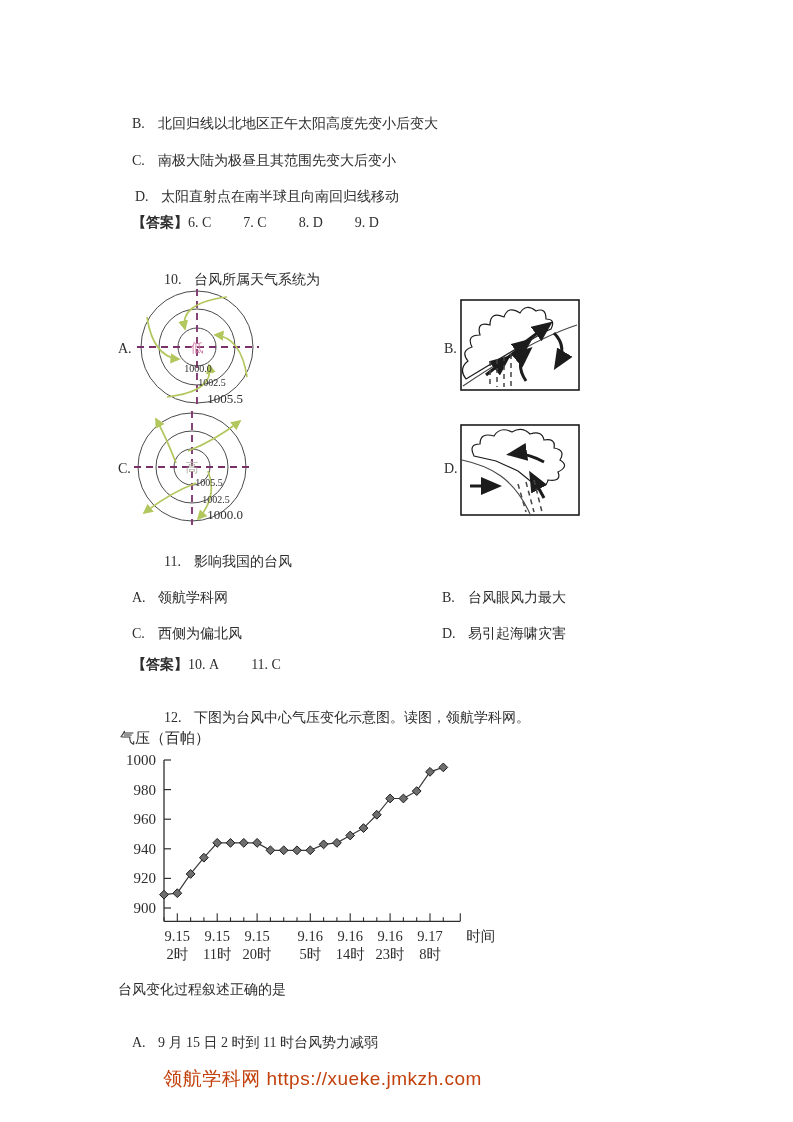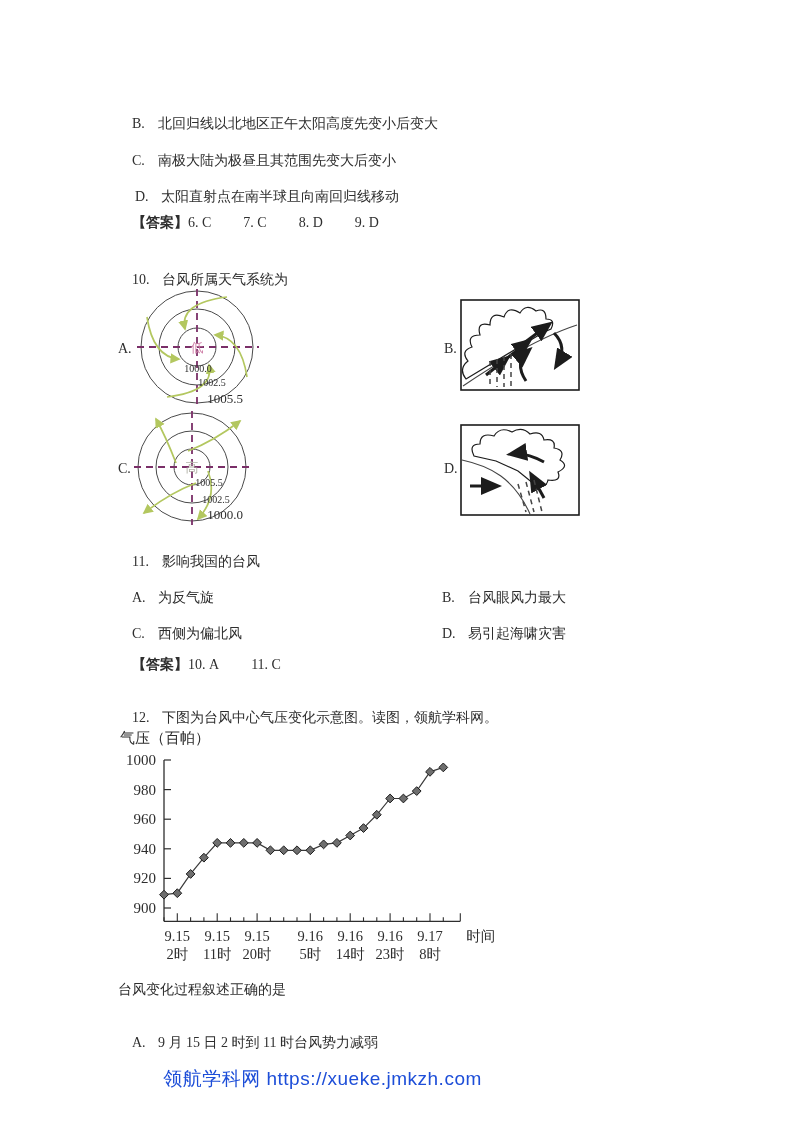--- a/index.html
+++ b/index.html
@@ -2,28 +2,28 @@
 <html><head>
 <meta charset="utf-8">
 <style>
   html,body{margin:0;padding:0;background:#ffffff;}
   .page{
     position:relative;width:645px;height:1122px;background:#fff;overflow:hidden;
     font-family:"Liberation Serif","DejaVu Serif",serif;color:#2e2e2e;font-size:14px;
   }
   .line{position:absolute;white-space:pre;}
   .lab{display:inline-block;width:26px;}
-  .qnum{display:inline-block;min-width:30px;}
+  .qnum{display:inline-block;min-width:30px;margin-left:32px;}
   .bold{font-weight:bold;}
   .ansitem{margin-right:32px;margin-top:48px;}
   .absvg{position:absolute;overflow:visible;}
   svg text{font-family:"Liberation Serif","DejaVu Serif",serif;}
   .footer{
     position:absolute;left:0;top:1066px;width:100%;text-align:center;
-    color:#1d4ed8;font-family:"Liberation Sans","DejaVu Sans",sans-serif;
+    color:#c2410c;font-family:"Liberation Sans","DejaVu Sans",sans-serif;
     font-size:19px;letter-spacing:.5px;
   }
 </style>
 </head>
 <body>
 
 <div class="page">
 
   <div class="line" style="left:118px;top:99px">
     <span class="lab">B.</span><span>北回归线以北地区正午太阳高度先变小后变大</span>
@@ -138,21 +138,21 @@
       <line x1="58" y1="60" x2="66" y2="88"></line>
       <line x1="66" y1="58" x2="74" y2="88"></line>
       <line x1="74" y1="56" x2="82" y2="88"></line>
     </g>
   </svg>
 
   <div class="line" style="left:118px;top:537px">
     <span class="qnum">11.</span><span>影响我国的台风</span>
   </div>
   <div class="line" style="left:118px;top:573px">
-    <span class="lab">A.</span><span>为反气旋</span>
+    <span class="lab">A.</span><span>领航学科网</span>
   </div>
   <div class="line" style="left:428px;top:573px">
     <span class="lab">B.</span><span>台风眼风力最大</span>
   </div>
   <div class="line" style="left:118px;top:609px">
     <span class="lab">C.</span><span>西侧为偏北风</span>
   </div>
   <div class="line" style="left:428px;top:609px">
     <span class="lab">D.</span><span>易引起海啸灾害</span>
   </div>

